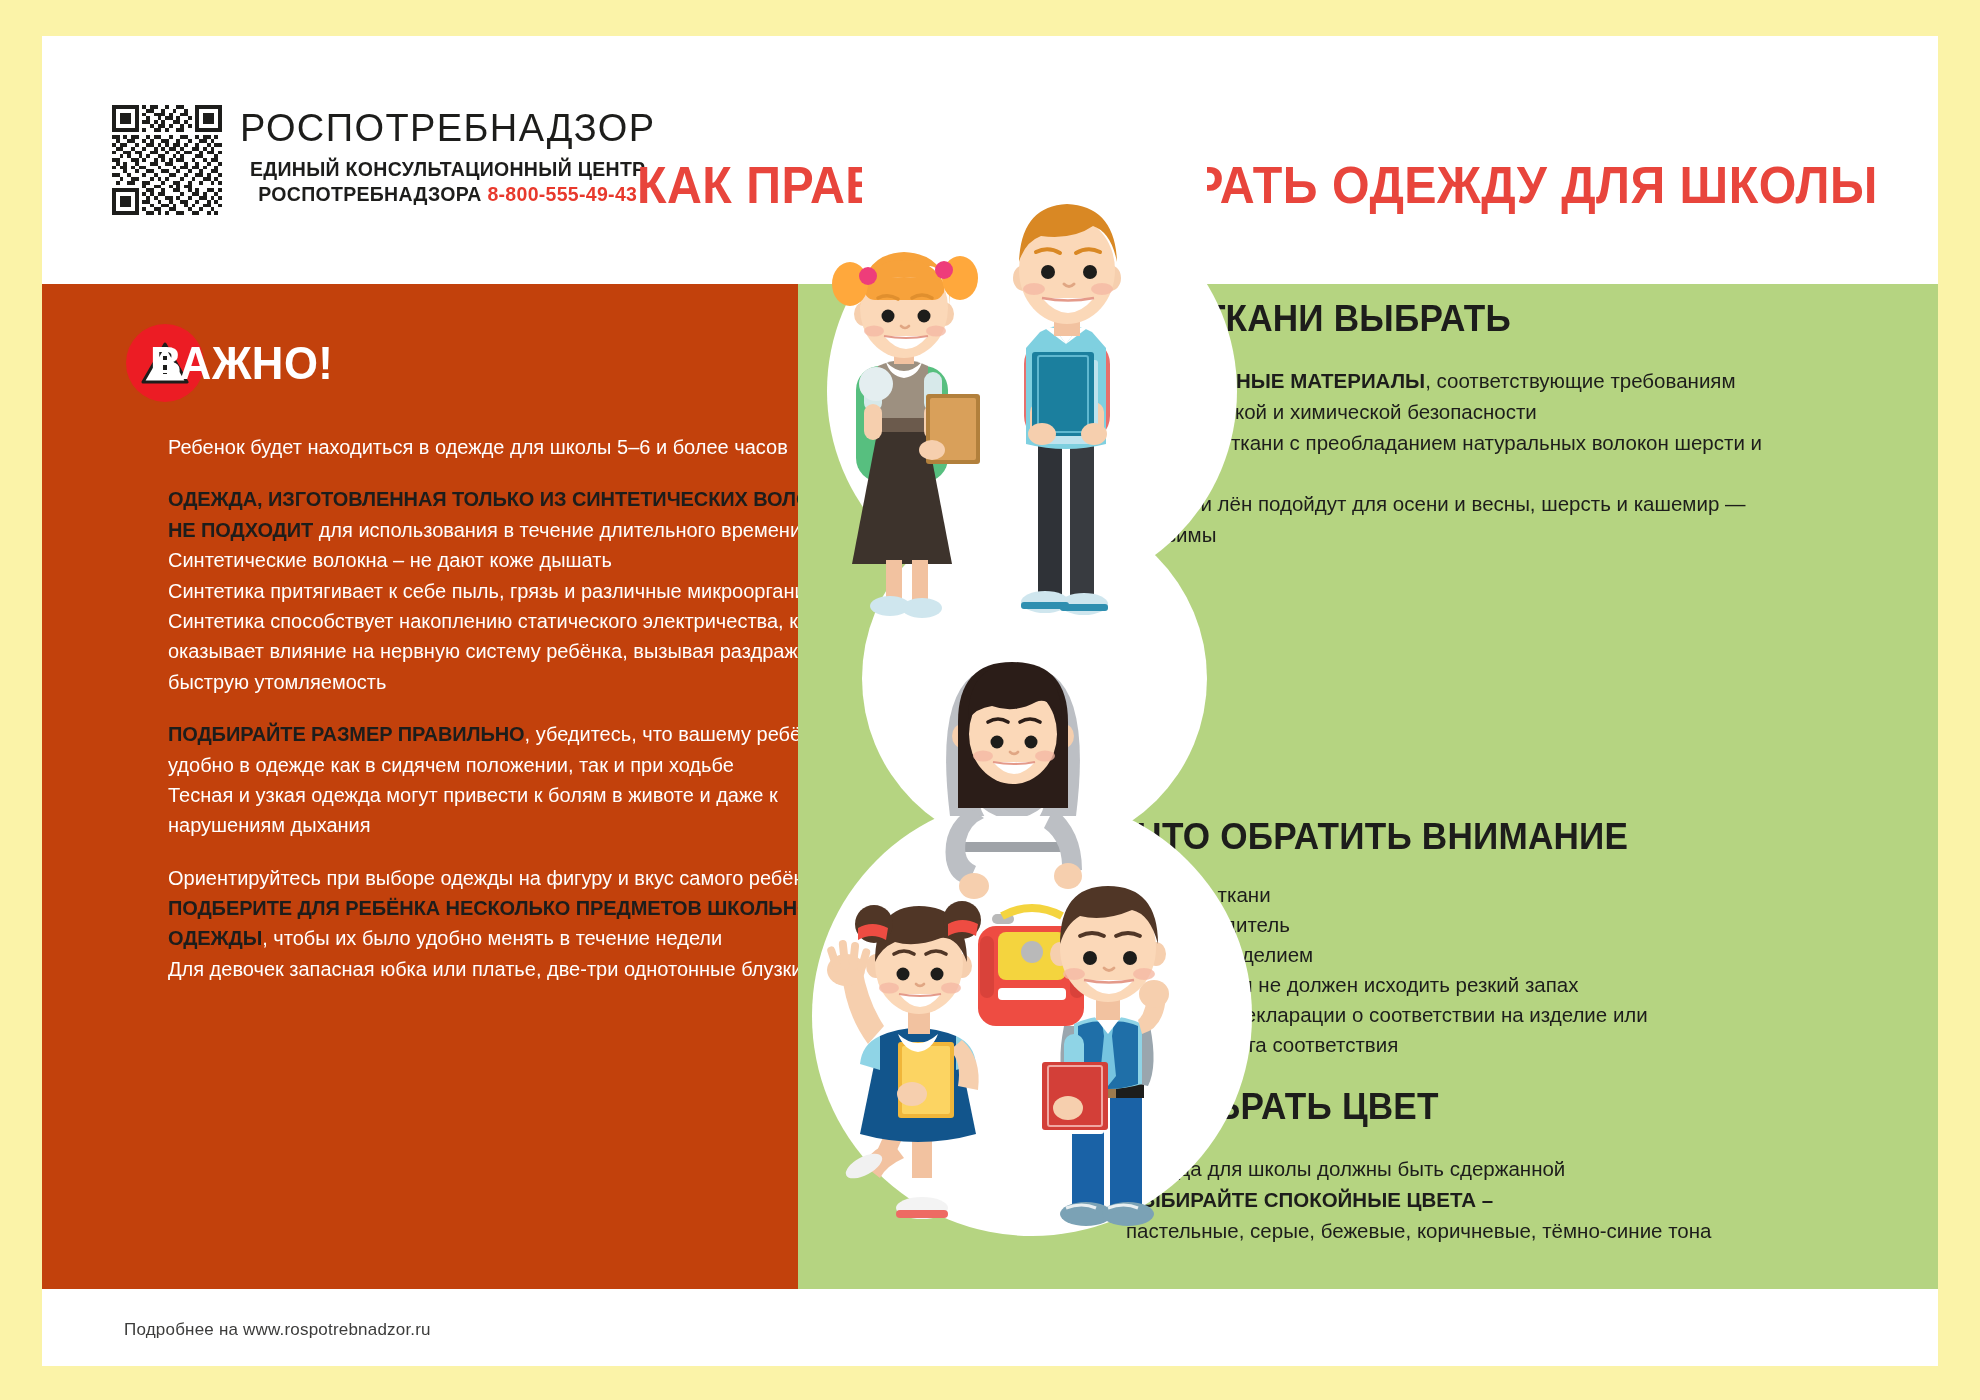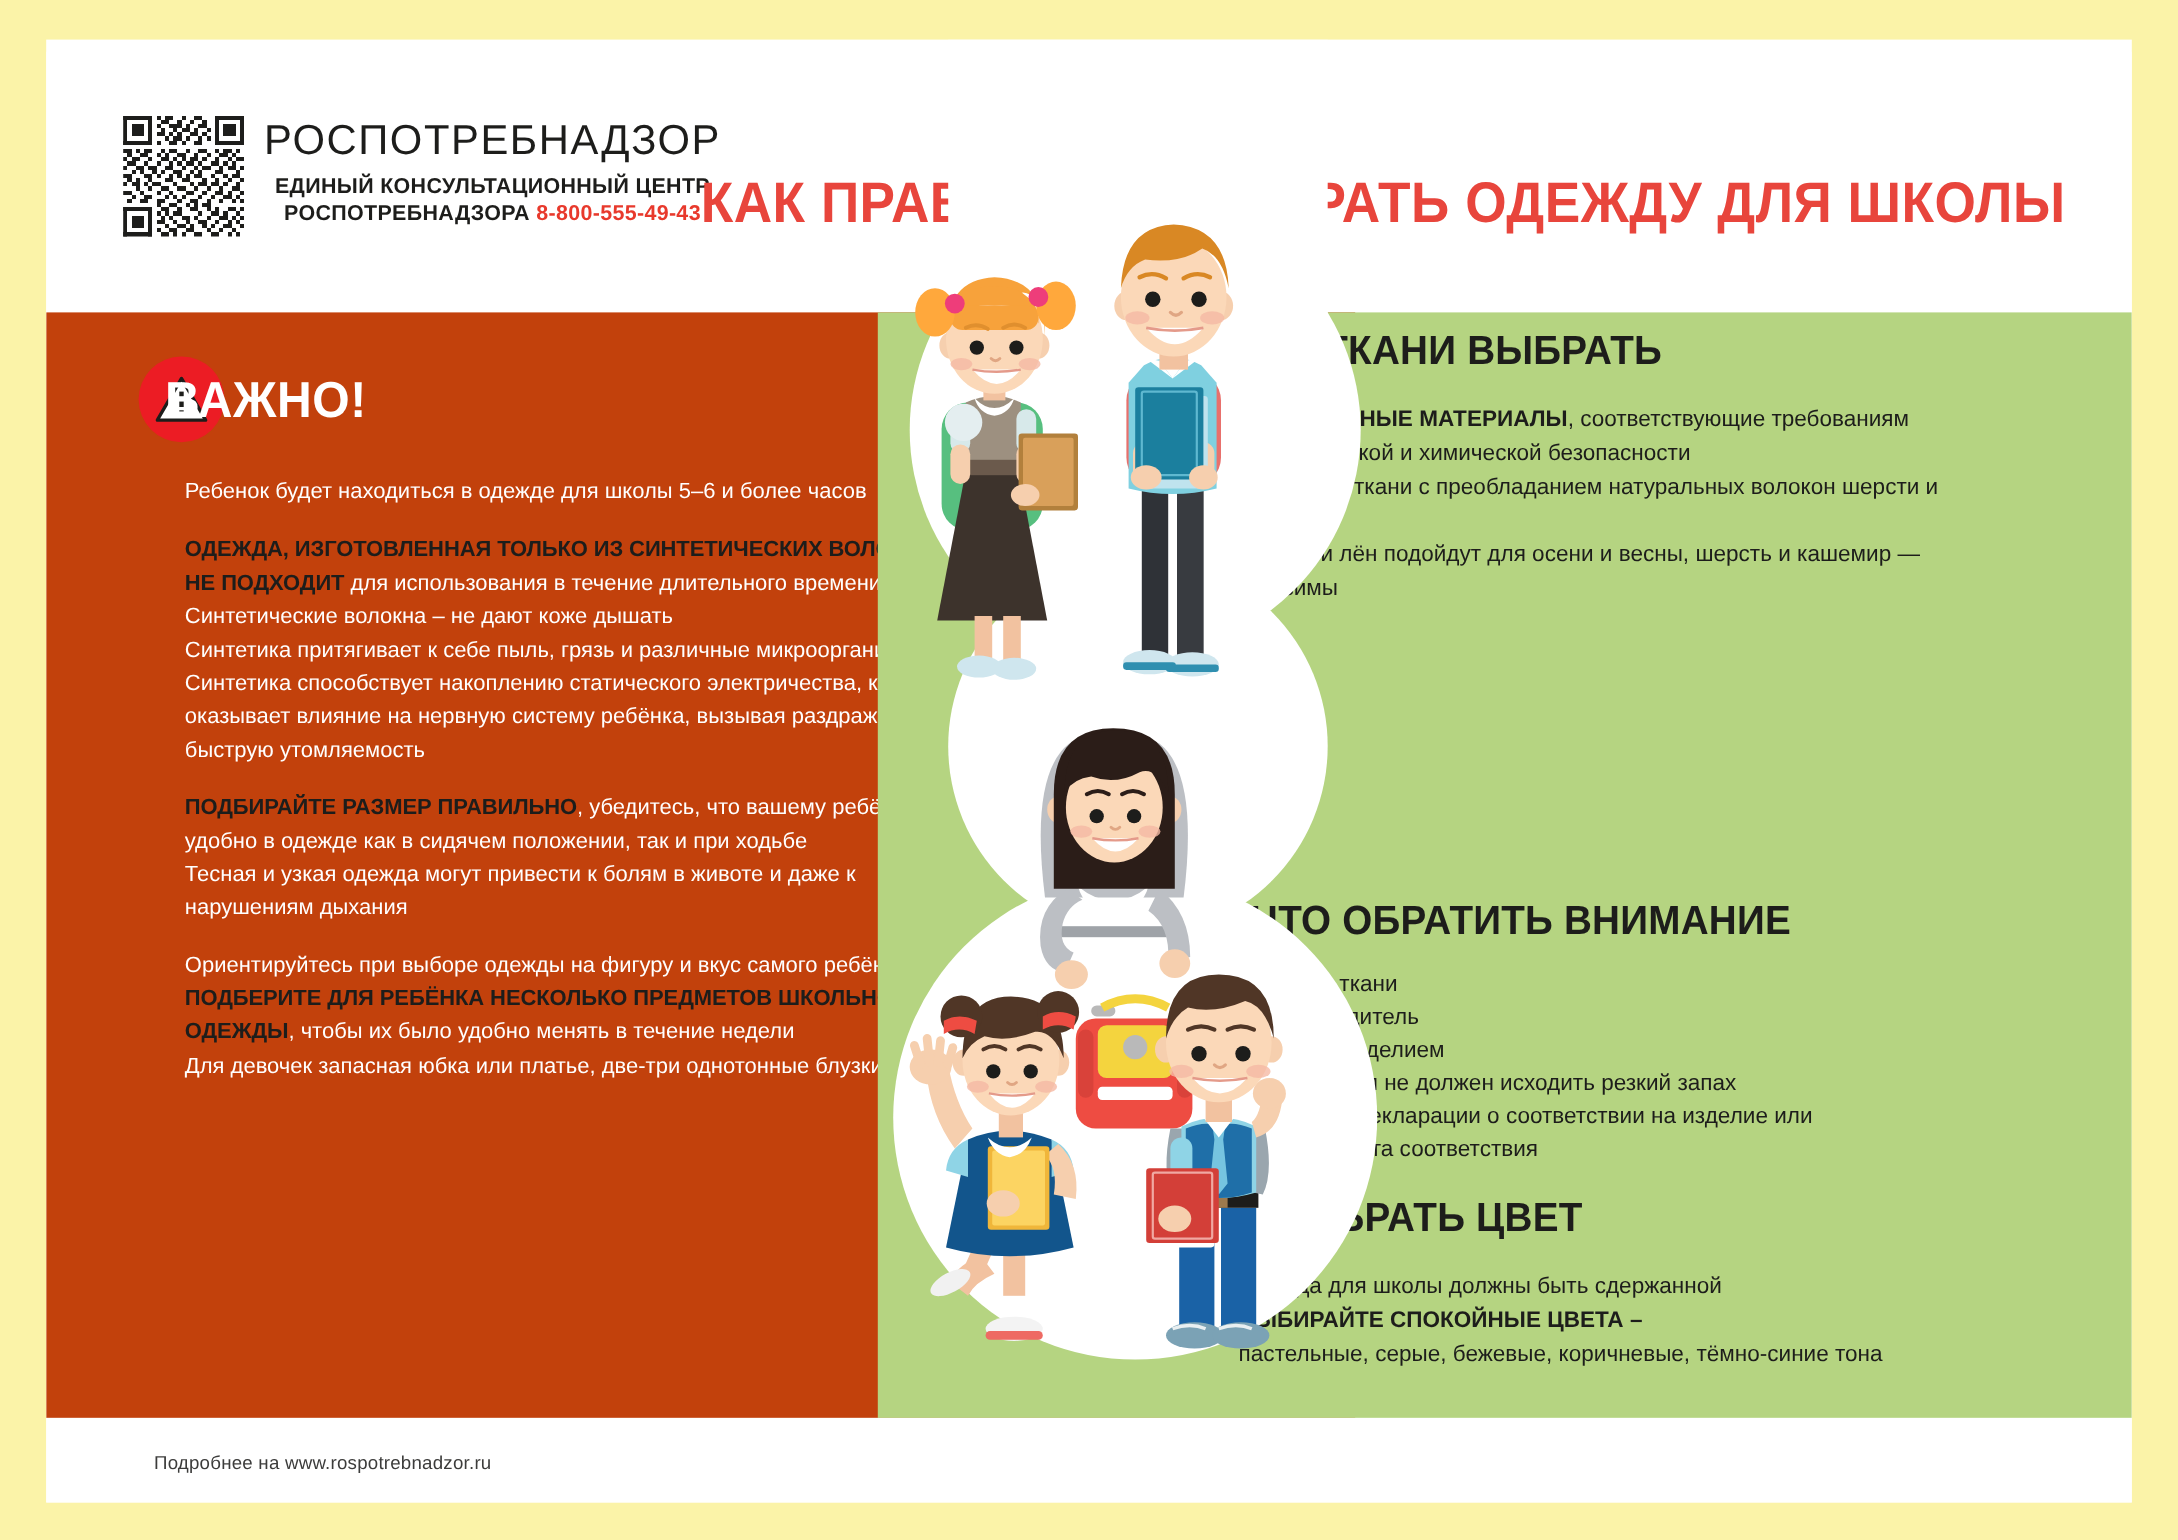--- a/index.html
+++ b/index.html
@@ -52,21 +52,21 @@
   }
   .panel-green {
     position: absolute; right: 0; top: 248px;
     width: 1140px; height: 1005px;
     background: #b5d481;
   }
   .footer-strip {
     position: absolute; left: 0; bottom: 0; width: 100%; height: 77px; background: #fff;
   }
   .footer-txt {
-    position: absolute; left: 98px; bottom: 26px;
+    position: absolute; left: 82px; bottom: 26px;
     font-size: 17px; color: #3c3c3b; letter-spacing: .2px;
   }
 
   
   .center-stage {
     position: absolute; left: 760px; top: 0; width: 460px; height: 1330px;
     pointer-events: none;
   }
   .lens { position: absolute; background: #ffffff; border-radius: 50%; }
   .lens-top    { left: 25px;  top: 150px; width: 410px; height: 410px; }

